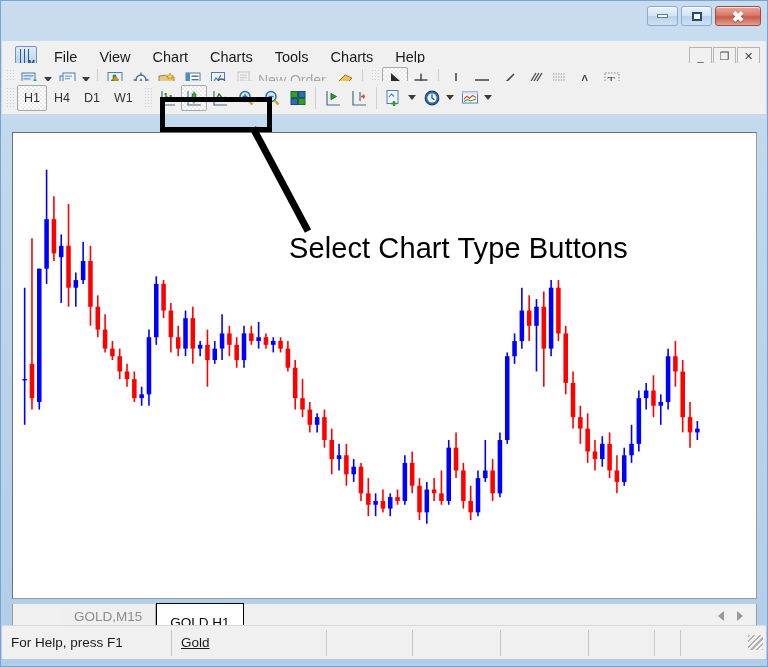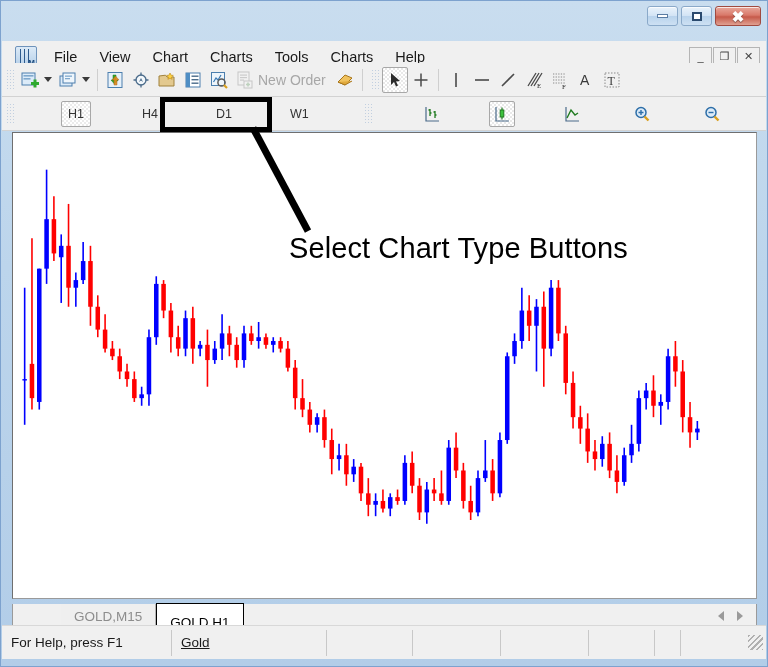--- a/index.html
+++ b/index.html
@@ -89,21 +89,21 @@
 
   
   .toolbar {
     position: absolute; left: 1px;
     width: 764px;
     background: #f0f0f0;
     border-bottom: 1px solid #d2d2d2;
     display: flex; align-items: center;
   }
   #toolbar-main { top: 62px; height: 34px; }
-  #toolbar-chart { top: 96px; height: 34px; gap: 44px; }
+  #toolbar-chart { top: 80px; height: 34px; }
 
   .grip {
     width: 8px; height: 22px; margin: 0 3px 0 4px; flex: 0 0 auto;
     background-image: radial-gradient(#b9c9dd 40%, transparent 41%);
     background-size: 3px 3px; opacity: .85;
   }
   .tbsep { width:1px; height:22px; background:#cfcfcf; margin:0 4px; flex:0 0 auto; }
 
   .tb {
     width: 26px; height: 26px; flex: 0 0 auto;

